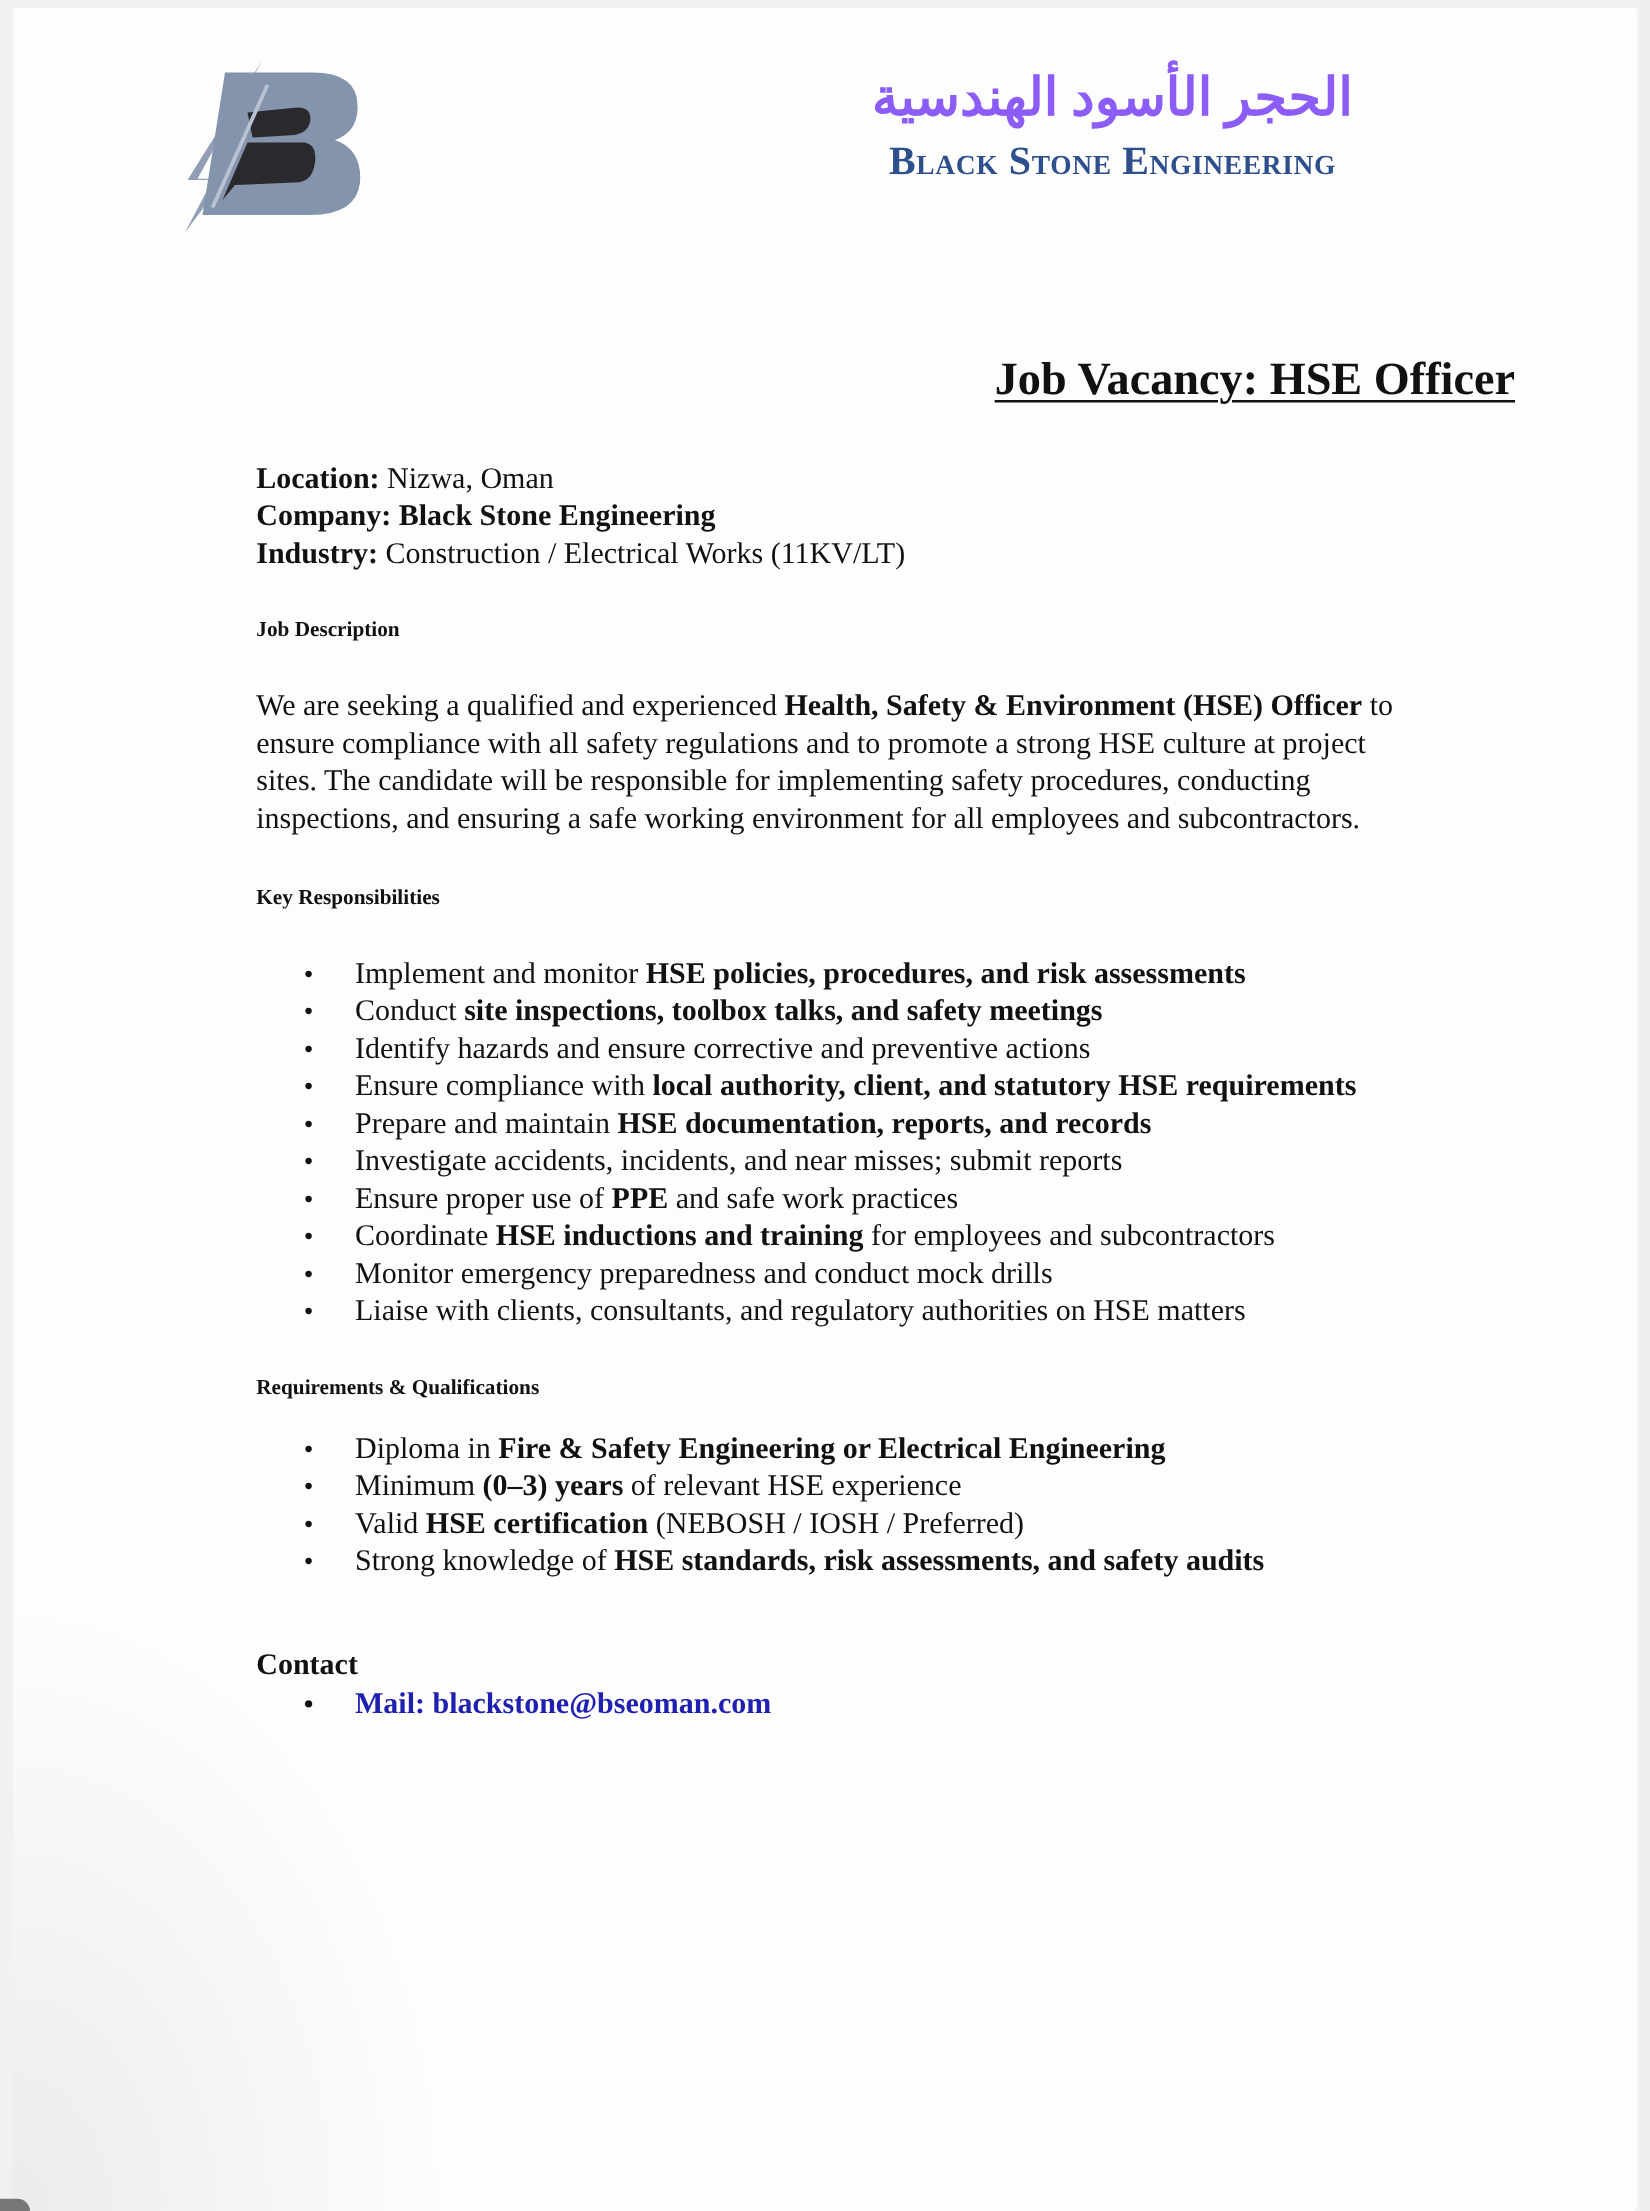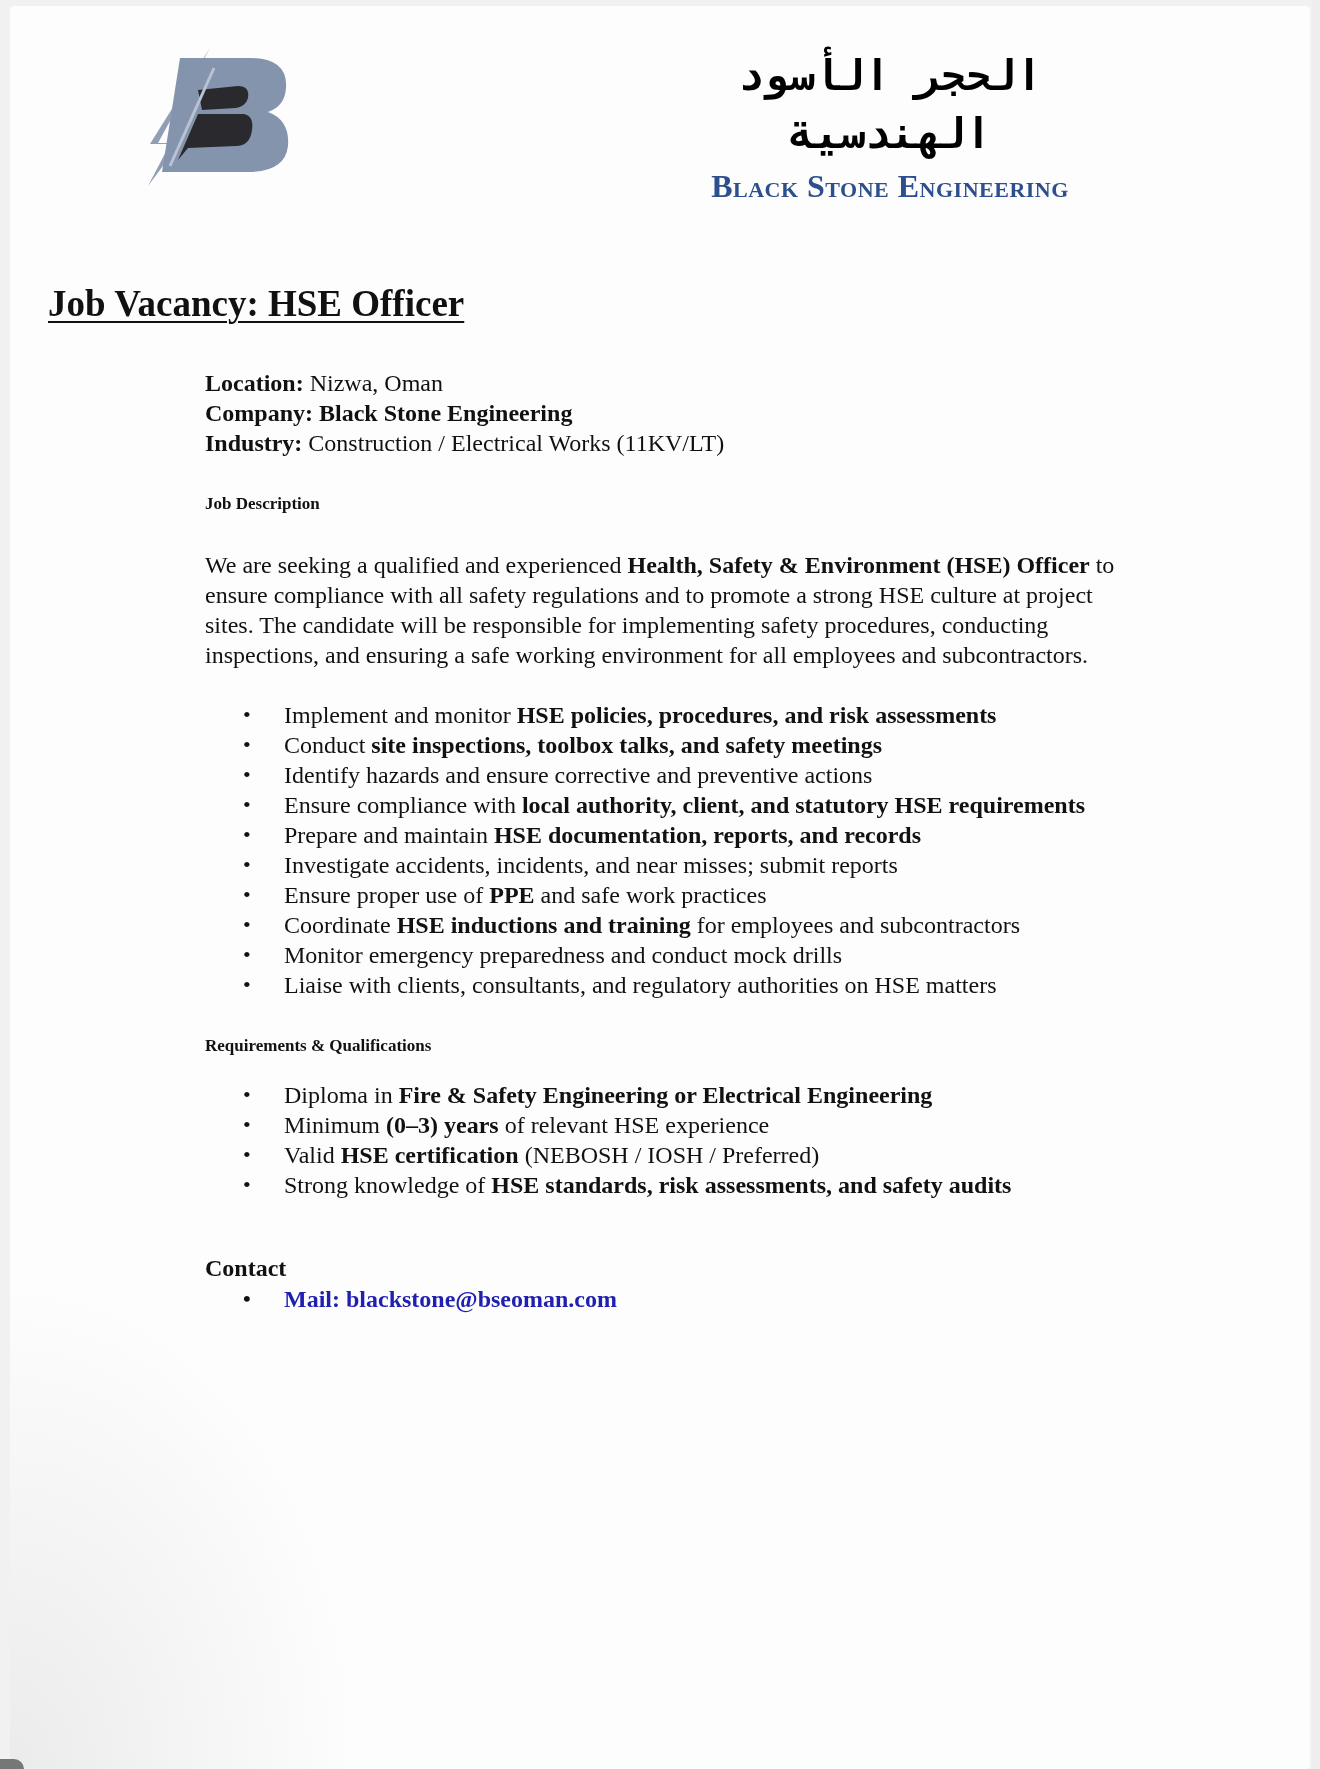--- a/index.html
+++ b/index.html
@@ -16,31 +16,31 @@
     background-image: linear-gradient(100deg, rgba(0,0,0,0) 55%, rgba(0,0,0,0) 100%),
                       radial-gradient(ellipse 500px 700px at 0% 100%, rgba(0,0,0,0.07), rgba(0,0,0,0) 70%);
     border-radius: 4px;
   }
   .right-edge { position: absolute; right: 0; top: 0; width: 8px; height: 1769px; background: #eeeeee; }
   .corner { position: absolute; left: 0; bottom: 0; width: 24px; height: 10px; background: #777; border-top-right-radius: 14px; }
 
   .logo { position: absolute; left: 140px; top: 48px; width: 150px; height: 140px; }
   .brand { position: absolute; left: 660px; top: 50px; width: 460px; text-align: center; }
   .brand-ar {
-    font-family: Liberation Mono, monospace; font-weight: bold;
-    font-size: 42px; color: #000000; direction: rtl; line-height: 58px; letter-spacing: 1px;
+    font-family: Liberation Serif, serif; font-weight: bold;
+    font-size: 42px; color: #8b5cf6; direction: rtl; line-height: 58px; letter-spacing: 1px;
   }
   .brand-en {
     font-family: "Liberation Serif", serif; font-weight: bold; color: #2e4f8d;
     font-size: 32px; font-variant: small-caps; letter-spacing: 0.5px; line-height: 40px; margin-top: 0;
   }
 
   .title {
-    position: absolute; left: 0; width: 1212px; top: 282px; text-align: left;
-    font-size: 37px; font-weight: bold; line-height: 44px; margin-left: 48px;
+    position: absolute; left: 0; width: 1212px; top: 282px; text-align: right;
+    font-size: 37px; font-weight: bold; line-height: 44px;
   }
   .title span { text-decoration: underline; text-underline-offset: 5px; text-decoration-thickness: 2px; }
 
   .content { position: absolute; left: 205px; top: 368px; width: 920px; font-size: 24px; line-height: 30px; }
   .meta-line { height: 30px; white-space: nowrap; }
   b { font-weight: bold; }
   h2 { font-size: 17px; font-weight: bold; margin: 0; line-height: 32px; }
   .h-jobdesc { margin-top: 30px; }
   .para { margin-top: 30px; }
   .h-keyresp { margin-top: 32px; }
@@ -99,20 +99,21 @@
     </div>
     <div class="meta-line">
       <b>Industry:</b>
       <span>Construction / Electrical Works (11KV/LT)</span>
     </div>
   </div>
 
   <h2 class="h-jobdesc">Job Description</h2>
   <div class="para"><span>We are seeking a qualified and experienced </span><b>Health, Safety &amp; Environment (HSE) Officer</b><span> to ensure compliance with all safety regulations and to promote a strong HSE culture at project sites. The candidate will be responsible for implementing safety procedures, conducting inspections, and ensuring a safe working environment for all employees and subcontractors.</span></div>
 
+  <h2 class="h-keyresp">Key Responsibilities</h2>
   <ul class="resp-list">
     <li><span>Implement and monitor </span><b>HSE policies, procedures, and risk assessments</b><span></span></li>
     <li><span>Conduct </span><b>site inspections, toolbox talks, and safety meetings</b><span></span></li>
     <li><span>Identify hazards and ensure corrective and preventive actions</span><b></b><span></span></li>
     <li><span>Ensure compliance with </span><b>local authority, client, and statutory HSE requirements</b><span></span></li>
     <li><span>Prepare and maintain </span><b>HSE documentation, reports, and records</b><span></span></li>
     <li><span>Investigate accidents, incidents, and near misses; submit reports</span><b></b><span></span></li>
     <li><span>Ensure proper use of </span><b>PPE</b><span> and safe work practices</span></li>
     <li><span>Coordinate </span><b>HSE inductions and training</b><span> for employees and subcontractors</span></li>
     <li><span>Monitor emergency preparedness and conduct mock drills</span><b></b><span></span></li>

